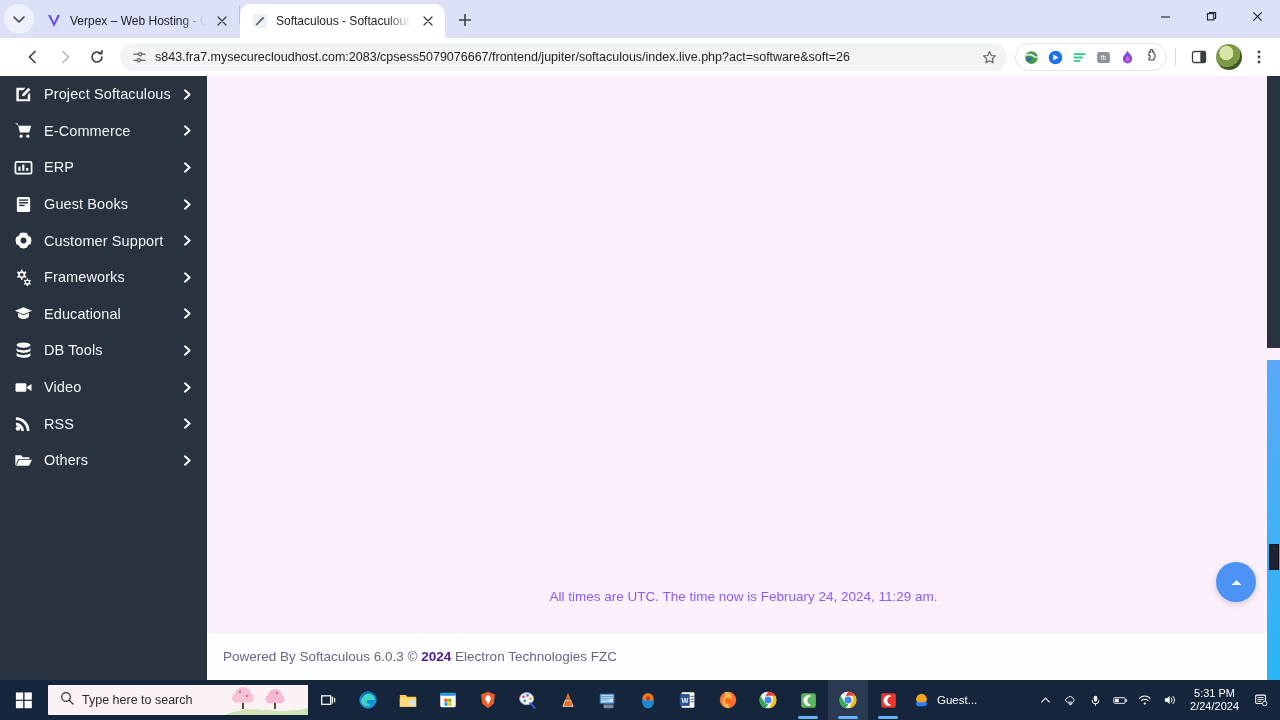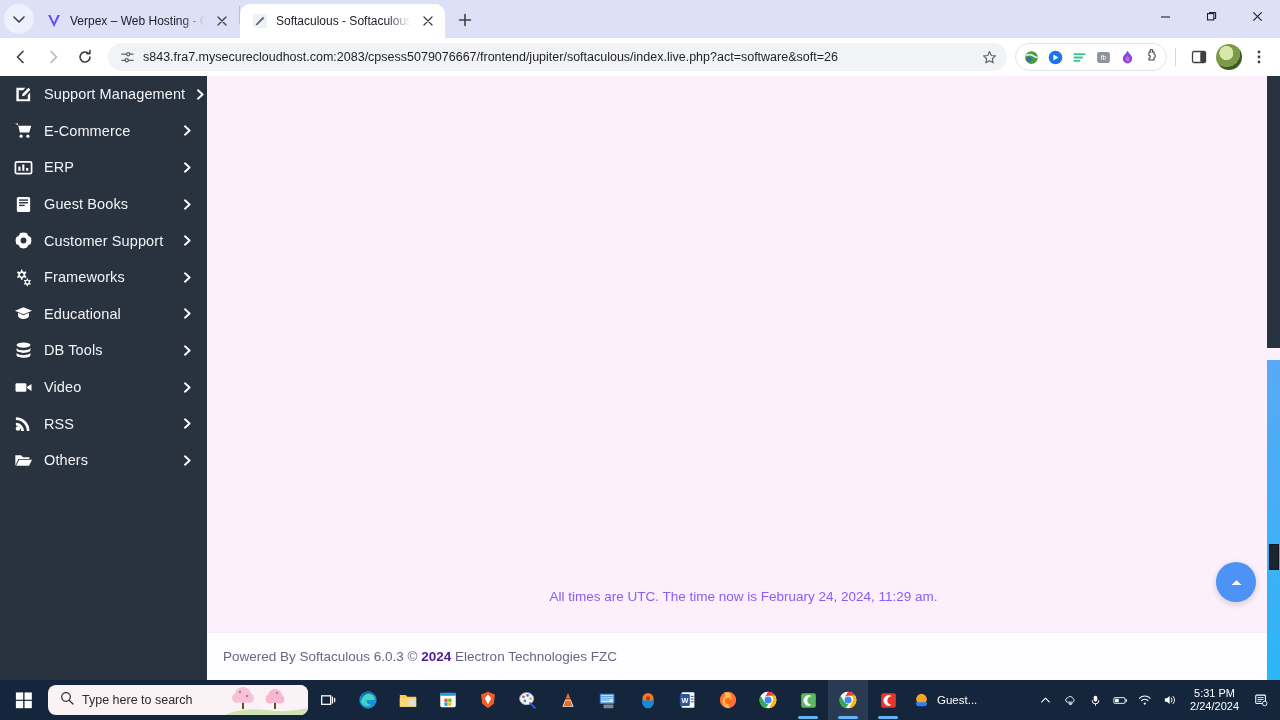--- a/index.html
+++ b/index.html
@@ -41,21 +41,21 @@
   .tab .tclose svg { width:10px; height:10px; }
   .tab-sep { width:1px; height:18px; background:#b9bfe0; align-self:center; margin-bottom:8px; }
   .newtab { width:28px; height:28px; margin:0 0 4px 6px; border-radius:50%;
             display:flex; align-items:center; justify-content:center; flex:none; }
   .newtab svg { width:14px; height:14px; }
 
   .wincontrols { position:absolute; right:0; top:0; height:38px; display:flex; }
   .wc { width:46px; height:32px; display:flex; align-items:center; justify-content:center; }
   .wc svg { width:11px; height:11px; }
 
-  .toolbar { height:38px; background:#fff; display:flex; align-items:center; gap:2px; padding:0 6px; }
+  .toolbar { height:38px; background:#fff; display:flex; align-items:center; gap:2px; padding:0 6px;margin-left:12px; }
   .tbtn { width:30px; height:30px; border-radius:50%; display:flex; align-items:center; justify-content:center; flex:none; }
   .tbtn svg { width:16px; height:16px; }
   .omnibox {
     flex:1; height:28px; background:#f1f3f4; border-radius:14px;
     display:flex; align-items:center; gap:8px; padding:0 10px 0 12px; margin:0 6px;
     min-width:0;
   }
   .omnibox .urltext {
     flex:1; font-size:12.5px; color:#1f1f24; white-space:nowrap; overflow:hidden; text-overflow:clip;
   }
@@ -115,21 +115,21 @@
                     border:1px solid #11161f; top:468px; }
   .vscroll .spark { position:absolute; right:0; width:13px; height:12px; background:#fdf0fd; top:272px; }
 
   
   .taskbar {
     position:absolute; left:0; right:0; bottom:0; height:40px;
     background:#15253c; display:flex; align-items:center;
   }
   .start { width:48px; height:40px; display:flex; align-items:center; justify-content:center; flex:none; }
   .search-box {
-    width:260px; height:30px; background:#fbf2f6; border-radius:8px; display:flex; align-items:center;
+    width:260px; height:30px; background:#fbf2f6; border-radius:1px; display:flex; align-items:center;
     gap:8px; padding-left:12px; flex:none; position:relative; overflow:hidden;
   }
   .search-box .mag svg { width:14px; height:14px; }
   .search-box .stext { font-size:12.5px; color:#2b2b2b; white-space:nowrap; }
   .search-art { position:absolute; right:0; top:0; width:84px; height:30px; }
   .tb-icon { width:40px; height:40px; display:flex; align-items:center; justify-content:center; flex:none; position:relative; }
   .tb-icon.running::after {
     content:""; position:absolute; bottom:1px; left:10px; width:20px; height:3px;
     background:#63b3f6; border-radius:2px;
   }
@@ -308,21 +308,21 @@
       <div class="sidebar">
 
 
         <div class="side-item">
           <span class="sicon">
             <svg viewBox="0 0 20 20">
                 <path d="M2.5 3 H12 L9.5 5.5 H5 V15 H14.5 V10.5 L17 8 V17 H2.5 Z"></path>
                 <path d="M11 11.2 L17.2 5 L15.2 3 L9 9.2 L8.4 11.8 Z"></path>
               </svg>
           </span>
-          <span class="slabel">Support Management</span>
+          <span class="slabel">Project Softaculous</span>
           <span class="chev">
             <svg viewBox="0 0 11 11">
                 <path d="M3 1.3 L7.6 5.5 L3 9.7" fill="none" stroke="#fff" stroke-width="1.9" stroke-linecap="round" stroke-linejoin="round"></path>
               </svg>
           </span>
         </div>
 
         <div class="side-item">
           <span class="sicon">
             <svg viewBox="0 0 20 20">

